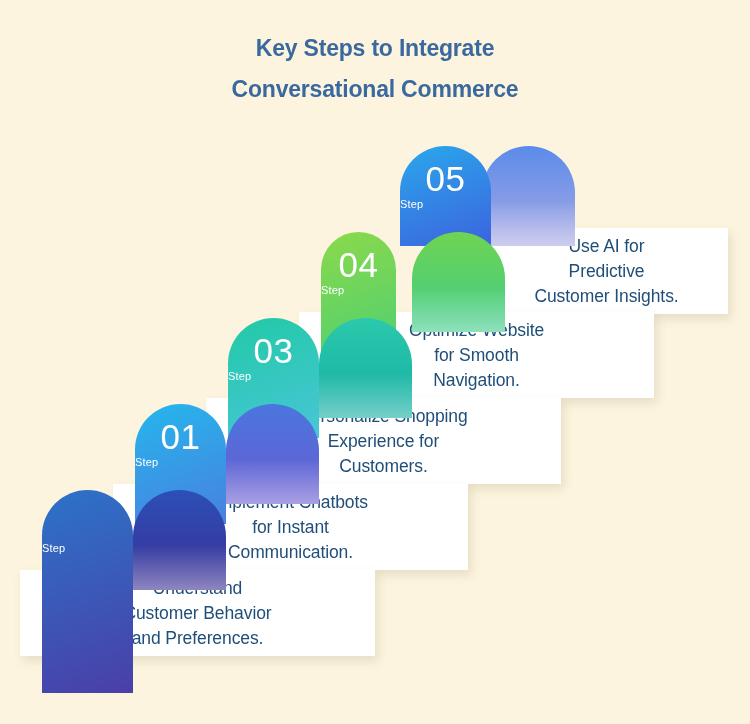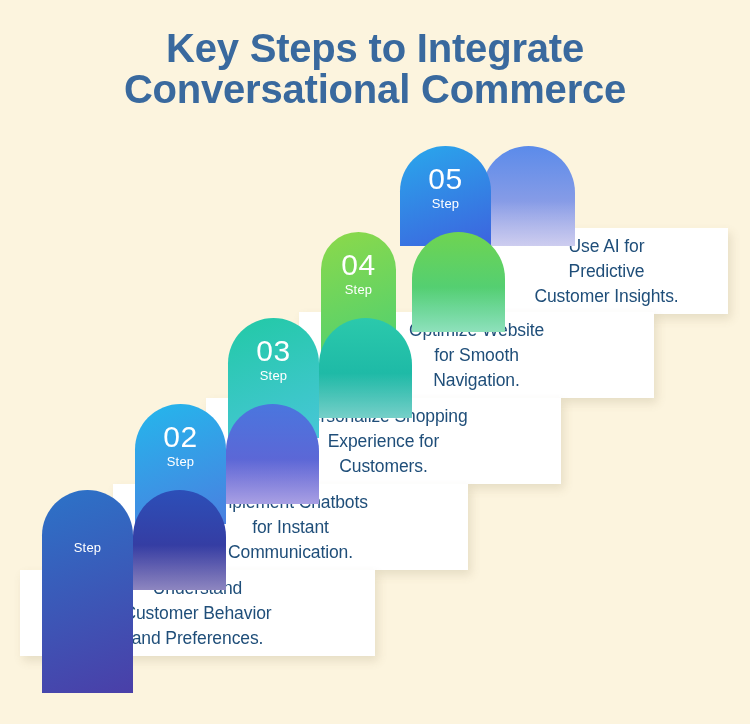--- a/index.html
+++ b/index.html
@@ -24,21 +24,21 @@
   }
 
   
   #title {
     position: absolute;
     left: 0;
     top: 28px;
     width: 750px;
     text-align: center;
     color: #39699E;
-    font-size: 40px;
+    font-size: 23px;
     font-weight: bold;
     line-height: 41px;
     letter-spacing: -0.2px;
     white-space: pre-line;
   }
 
   
   .step {
     position: absolute;
     left: 0;
@@ -64,33 +64,33 @@
     position: absolute;
     border-radius: 46px 46px 0 0;
   }
   .arch-num {
     position: absolute;
     left: 0;
     top: 18px;
     width: 100%;
     text-align: center;
     color: #ffffff;
-    font-size: 30px;
+    font-size: 35px;
     font-weight: 500;
     line-height: 30px;
     letter-spacing: 0.5px;
   }
   .arch-lbl {
     position: absolute;
     left: 0;
     top: 51px;
     width: 100%;
-    text-align: center;
+    text-align: left;
     color: #ffffff;
-    font-size: 13px;
+    font-size: 11px;
     font-weight: 500;
     line-height: 14px;
     letter-spacing: 0.2px;
   }
 
   
   .card {
     position: absolute;
     background: #ffffff;
     box-shadow: 3px 5px 9px rgba(120,105,70,0.16);
@@ -137,21 +137,21 @@
       <div class="card-text">Implement Chatbots
 for Instant
 Communication.</div>
     </div>
     <div class="arch-back" style="left:226px; top:404px; width:93px; height:100px; z-index:9;
                 background: linear-gradient(to bottom, #4A76DE, #6A5BD0);">
       <div class="arch-back-shade"></div>
     </div>
     <div class="arch-front" style="left:135px; top:404px; width:91px; height:120px; z-index:9;
                 background: linear-gradient(160deg, #24B7EC, #4A7FE0);">
-      <div class="arch-num">02</div>
+      <div class="arch-num">01</div>
       <div class="arch-lbl">Step</div>
     </div>
   </div>
 
   <div class="step">
     <div class="card" style="left:206px; top:398px; width:355px; height:86px; z-index:6;">
       <div class="card-text">Personalize Shopping
 Experience for
 Customers.</div>
     </div>

